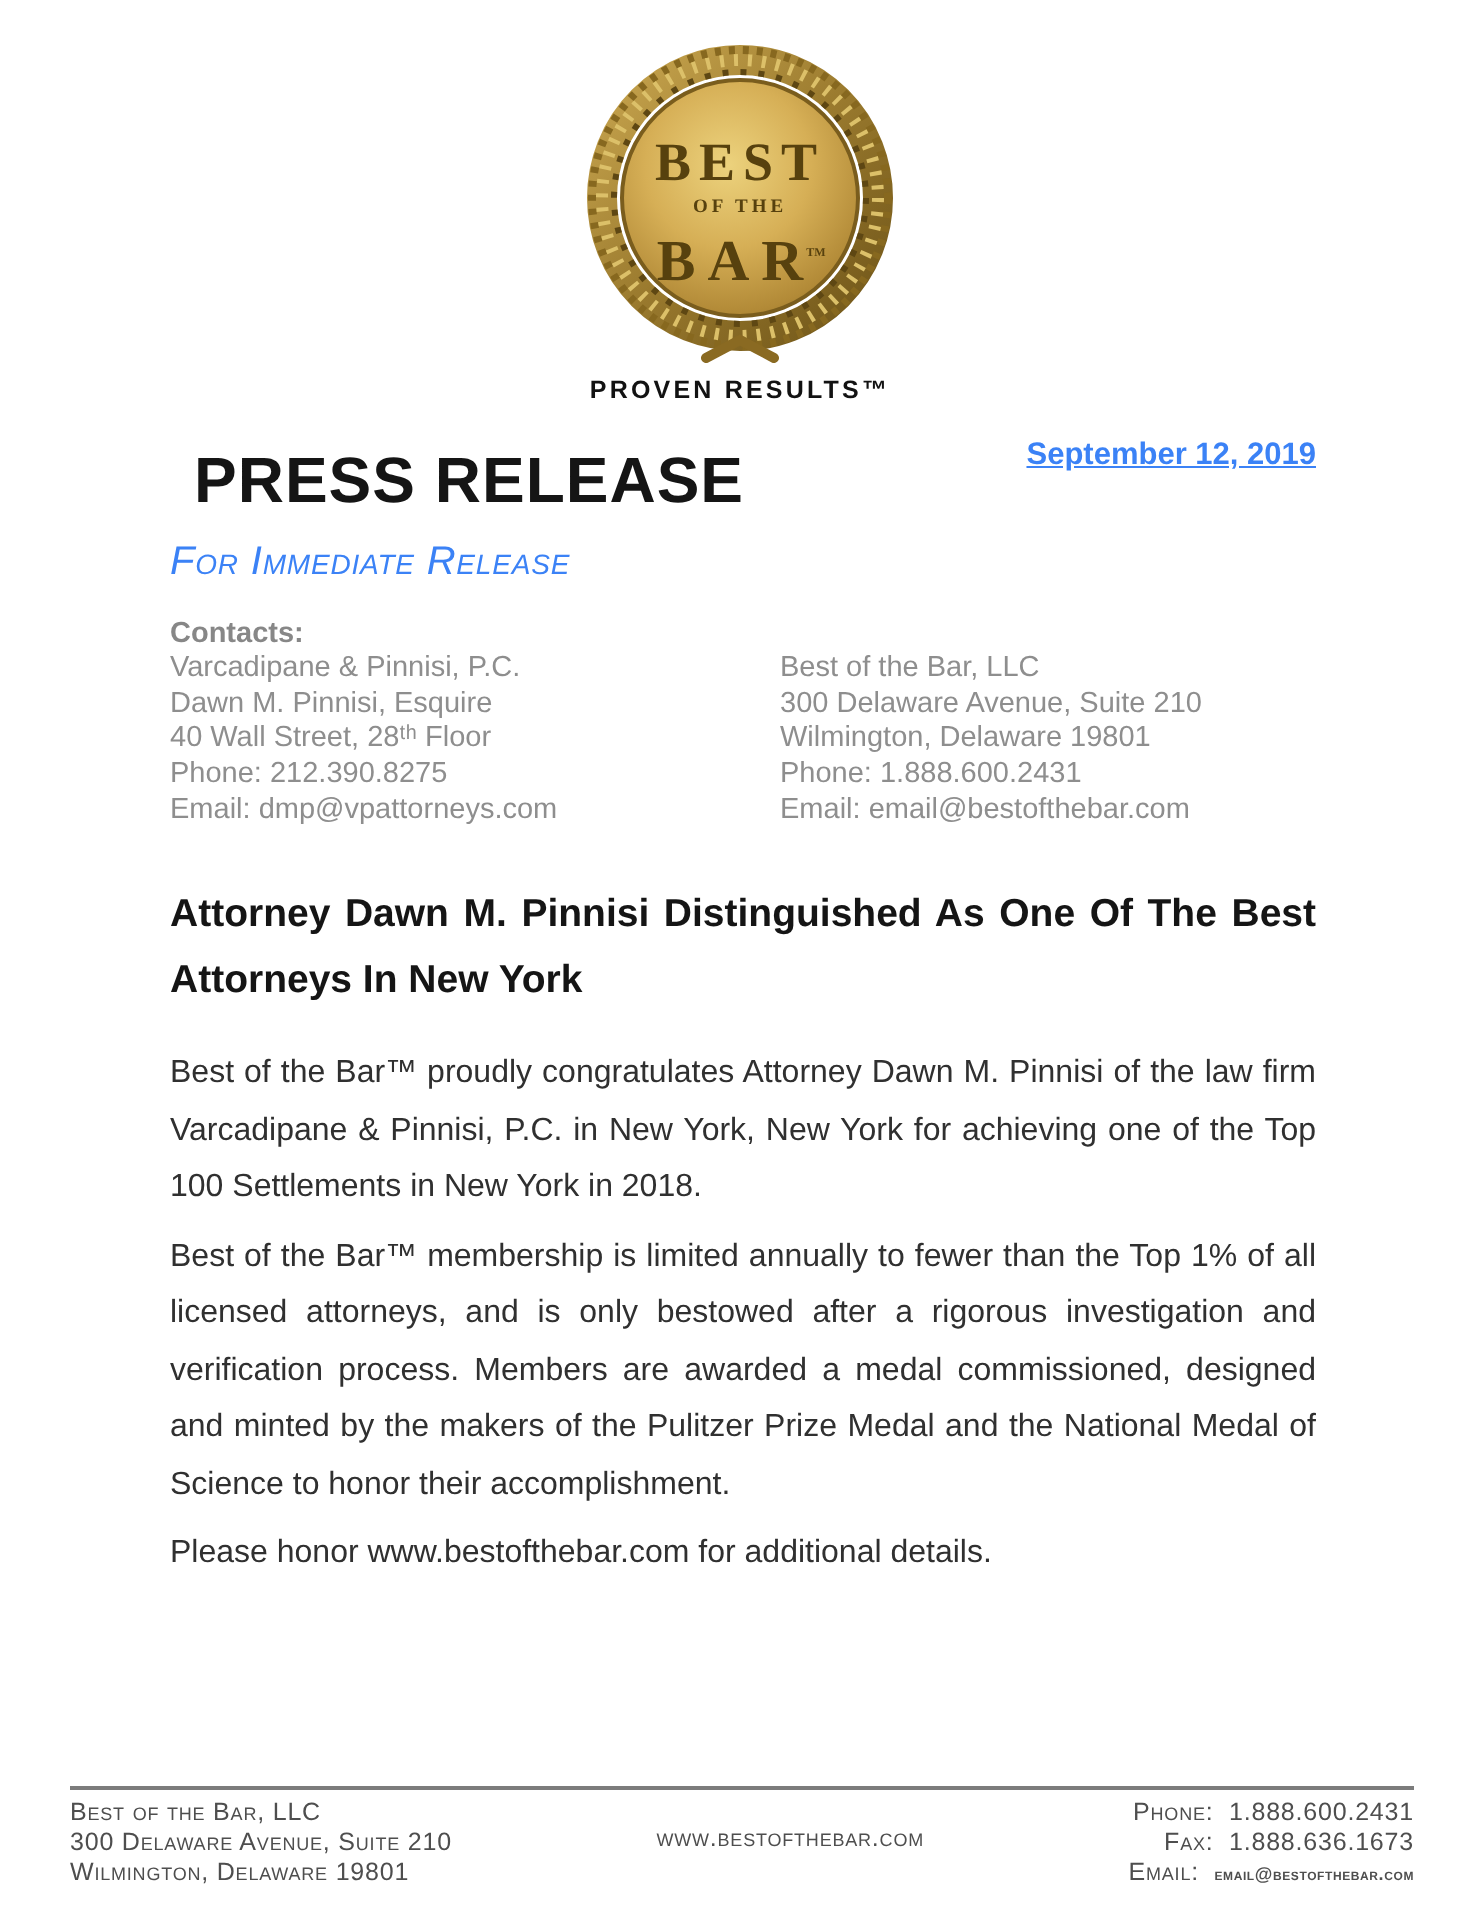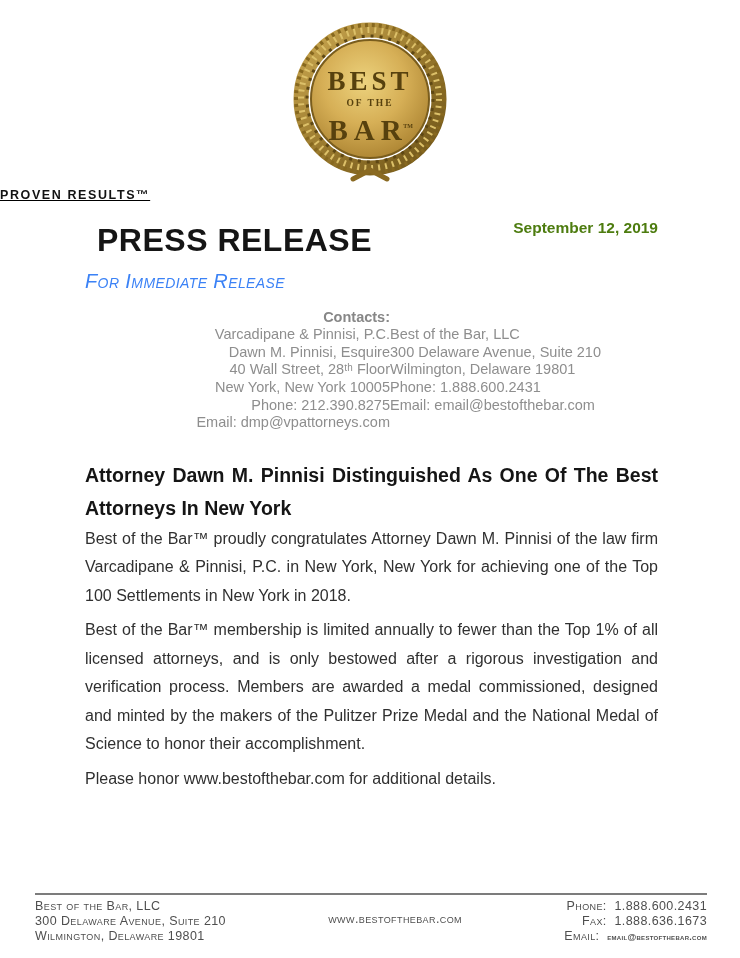--- a/index.html
+++ b/index.html
@@ -5,51 +5,51 @@
   html, body { margin:0; padding:0; background:#ffffff; }
   .page {
     position:relative;
     width:740px; height:958px;
     margin:0 auto;
     background:#ffffff;
     font-family:"Liberation Sans", sans-serif;
     overflow:hidden;
   }
   
-  .logo-wrap { padding-top:20px; text-align:left;text-decoration:underline; }
+  .logo-wrap { padding-top:20px; text-align:center; }
   .medal-svg { display:block; margin:0 auto; width:168px; height:164px; }
   .medal-text { font-family:"Liberation Serif", serif; font-weight:bold; fill:#57410e; }
   .tagline {
     margin-top:4px;
     font-size:12.5px; font-weight:bold; color:#121212;
     letter-spacing:1.6px;
   }
   
   .content { margin:0 82px 0 85px; } 
   .header-row { display:flex; justify-content:space-between; margin-top:9px; }
   .title {
     font-size:32px; font-weight:bold; color:#151515;
     line-height:1.08; letter-spacing:0.5px; margin:12px;
   }
   .subtitle {
     font-variant:small-caps; font-style:italic;
     font-size:20px; color:#3b82f6; margin-top:2px; letter-spacing:0.4px;
   }
-  .date { font-size:15.5px; font-weight:bold; color:#4d7c0f; margin-top:8px; white-space:nowrap; }
+  .date { font-size:15.5px; font-weight:bold; color:#3b82f6; margin-top:8px; white-space:nowrap;text-decoration:underline; }
   
   .contacts {
     display:flex; margin-top:16px;
     color:#8e8e8e; font-size:14.5px; line-height:17.6px;
   }
-  .contacts .col-left { width:305px; flex:0 0 305px;text-align:right; }
+  .contacts .col-left { width:305px; flex:0 0 305px; }
   .contacts-label { font-weight:bold; color:#878787; }
   .line-spacer { height:17.6px; }
   
   .headline {
-    margin:27px 0 0 0;
+    margin:27px 0 16px 0;
     font-size:19.5px; font-weight:bold; color:#151515;
     line-height:33px; text-align:justify;
   }
   .body-para {
     margin:0 0 0 0;
     font-size:16px; color:#303030;
     line-height:28.5px; text-align:justify;
   }
   .body-para + .body-para { margin-top:6px; }
   
@@ -110,21 +110,20 @@
       </div>
       <div class="date">September 12, 2019</div>
     </div>
 
     <div class="contacts">
       <div class="col-left">
         <div class="contacts-label">Contacts:</div>
         <div>Varcadipane &amp; Pinnisi, P.C.</div>
         <div>Dawn M. Pinnisi, Esquire</div>
         <div>40 Wall Street, 28ᵗʰ Floor</div>
-        <div>New York, New York 10005</div>
         <div>Phone: 212.390.8275</div>
         <div>Email:  dmp@vpattorneys.com</div>
       </div>
       <div class="col-right">
         <div class="line-spacer"></div>
         <div>Best of the Bar, LLC</div>
         <div>300 Delaware Avenue, Suite 210</div>
         <div>Wilmington, Delaware 19801</div>
         <div>Phone:  1.888.600.2431</div>
         <div>Email:  email@bestofthebar.com</div>

